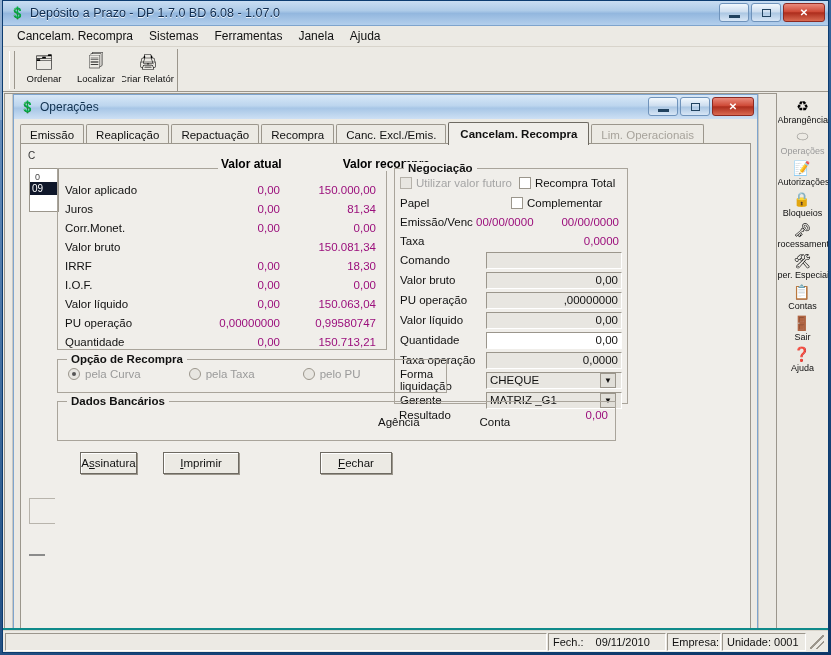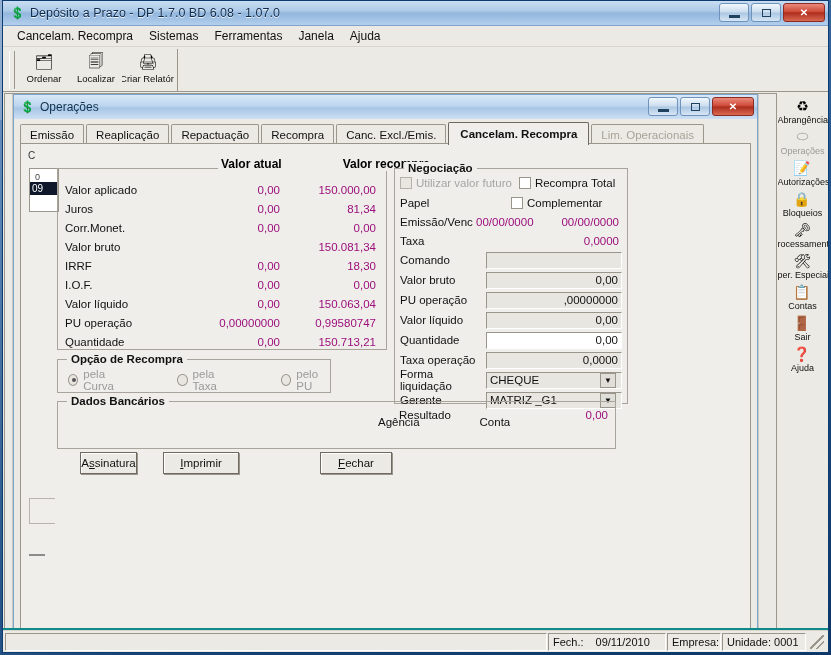--- a/index.html
+++ b/index.html
@@ -191,28 +191,28 @@
   }
   .ntext{ flex:1 1 auto; text-align:right; color:#9b0f7c; font-size:11.5px; padding-right:3px;}
   .nmagenta{ color:#9b0f7c; }
 
   .cbox{ width:12px;height:12px;border:1px solid #9b968c;background:#fff; display:inline-block; vertical-align:-2px;}
   .cbox.dim{ background:#e8e6e1; border-color:#b5b1a9;}
   .clabel{ font-size:11.5px; color:#111; margin-left:4px;}
   .clabel.dim{ color:#a5a5a5;}
 
   
-  #optbox{ left:36px; top:215px; width:274px; height:34px; }
+  #optbox{ left:36px; top:215px; width:390px; height:34px; }
   .radios{ position:absolute; left:10px; top:8px; display:flex; gap:48px; align-items:center;}
   .rad{ display:flex; align-items:center; gap:5px; font-size:11.5px; color:#9a9a9a;}
   .rdot{ width:12px;height:12px;border-radius:50%;border:1px solid #9b968c;background:#e8e6e1; position:relative;}
   .rdot.on:after{ content:""; position:absolute; left:3px; top:3px; width:4px;height:4px;border-radius:50%;background:#555;}
 
   
-  #bankbox{ left:36px; top:257px; width:559px; height:48px; }
+  #bankbox{ left:36px; top:257px; width:559px; height:40px; }
   #bankheads{ position:absolute; top:14px; left:320px; display:flex; gap:60px; font-size:11.5px; color:#111;}
 
   
   .btn{
     position:absolute; height:22px; border:1px solid #6e6a62;
     background:#eceae4; font-size:11.5px; color:#111;
     display:flex; align-items:center; justify-content:center;
     box-shadow: inset 1px 1px 0 #fff, 1px 1px 0 #9b968c;
   }
   .btn u{ text-decoration:underline; }

